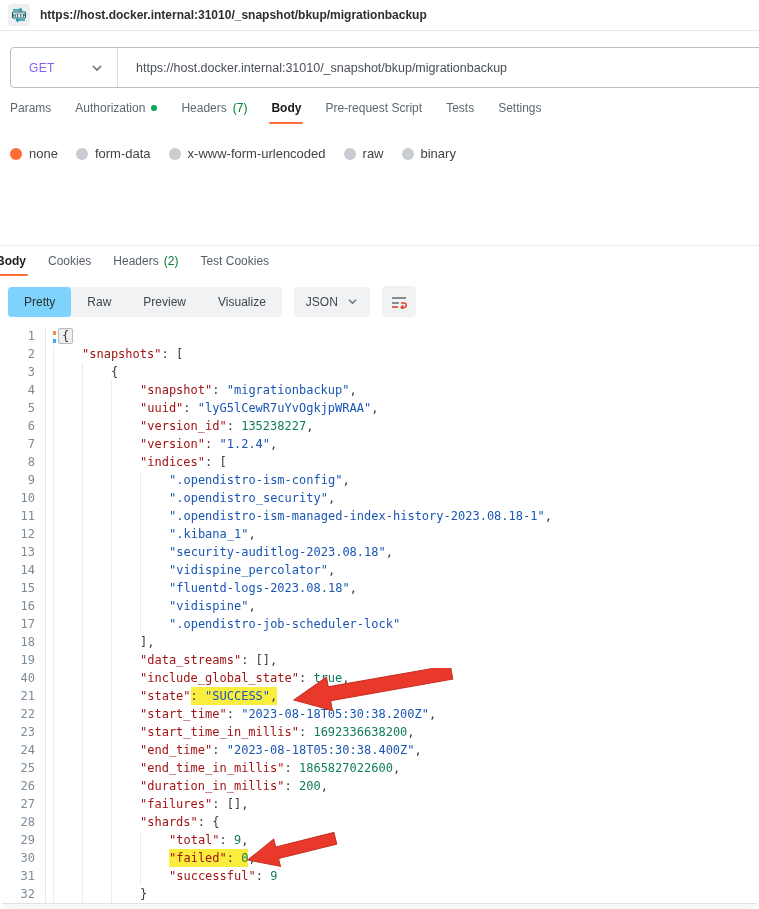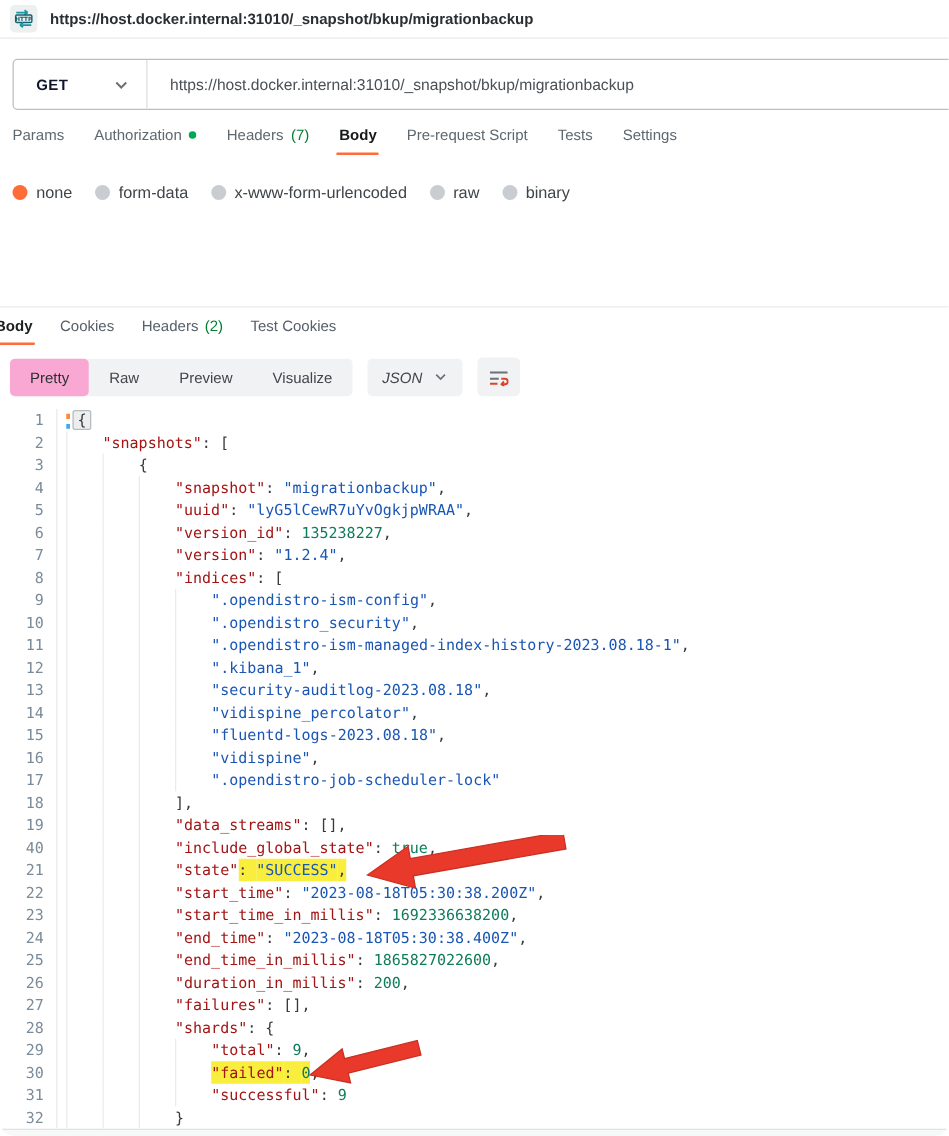--- a/index.html
+++ b/index.html
@@ -11,21 +11,21 @@
          display:flex; align-items:center; gap:10px; padding-left:8px; background:#fff; }
   .http-badge { width:22px; height:22px; border-radius:4px; background:#edf0f0;
                 display:flex; align-items:center; justify-content:center; flex:0 0 auto; }
   .hdr-title { font-size:12px; font-weight:700; color:#2b2f33; }
 
   
   .url-row { position:absolute; top:47px; left:10px; width:760px; height:41px;
              border:1px solid #b9bfc5; border-radius:4px; display:flex; align-items:center; background:#fff; }
   .method { width:106px; height:100%; display:flex; align-items:center; justify-content:space-between;
             padding:0 14px 0 18px; cursor:pointer; flex:0 0 auto; }
-  .method-label { color:#0f172a; font-weight:700; font-size:12px; letter-spacing:.3px; }
+  .method-label { color:#8b5cf6; font-weight:400; font-size:12px; letter-spacing:.3px; }
   .vdiv { width:1px; height:39px; background:#dcdfe2; flex:0 0 auto; }
   .url-text { padding-left:18px; font-size:12.5px; color:#4a5056; white-space:nowrap; }
 
   
   .tabs { position:absolute; top:101px; left:10px; display:flex; gap:24px; font-size:12px; color:#5e6870; }
   .tab { padding-bottom:9px; position:relative; display:flex; gap:6px; align-items:center; cursor:pointer;justify-content:center; }
   .tab.active { color:#17191a; font-weight:600; }
   .tab.active::after { content:""; position:absolute; left:-2px; right:-2px; bottom:0; height:2px;
                        background:#ff6c37; border-radius:2px; }
   .dot { width:6px; height:6px; border-radius:50%; background:#00a854; }
@@ -44,23 +44,23 @@
   .rtabs { position:absolute; top:254px; left:-4px; display:flex; gap:22px; font-size:12px; color:#57606a; }
   .rtab { padding-bottom:8px; position:relative; display:flex; gap:5px; cursor:pointer; }
   .rtab.active { color:#1d1f20; font-weight:600; }
   .rtab.active::after { content:""; position:absolute; left:0; right:-2px; bottom:0; height:2px;
                         background:#ff6c37; border-radius:2px; }
 
   
   .toolbar { position:absolute; top:286px; left:8px; display:flex; align-items:center; gap:12px; font-size:12px; }
   .segs { display:flex; background:#f1f2f3; border-radius:4px; }
   .seg { padding:8px 16px; color:#41464b; border-radius:4px; cursor:pointer; }
-  .seg.active { background:#f9a8d4; color:#2c2f32; }
+  .seg.active { background:#7dd3fc; color:#2c2f32; }
   .dd { display:flex; align-items:center; gap:9px; background:#f1f2f3; border-radius:4px;
-        padding:8px 12px; color:#41464b; cursor:pointer;font-style:italic; }
+        padding:8px 12px; color:#41464b; cursor:pointer; }
   .iconbtn { background:#f1f2f3; border-radius:4px; width:34px; height:31px;
              display:flex; align-items:center; justify-content:center; cursor:pointer; }
 
   
   .code { position:absolute; top:327px; left:0; right:0; height:576px;
           font-family:"DejaVu Sans Mono", monospace; font-size:12px; overflow:hidden; }
   .cl { display:flex; height:18px; line-height:18px; white-space:pre; }
   .ln { flex:0 0 46px; text-align:right; padding-right:10px; color:#7b8b99;
         border-right:1px solid #e7eaec; font-size:12px; }
   .ct { padding-left:7px; white-space:pre; }

